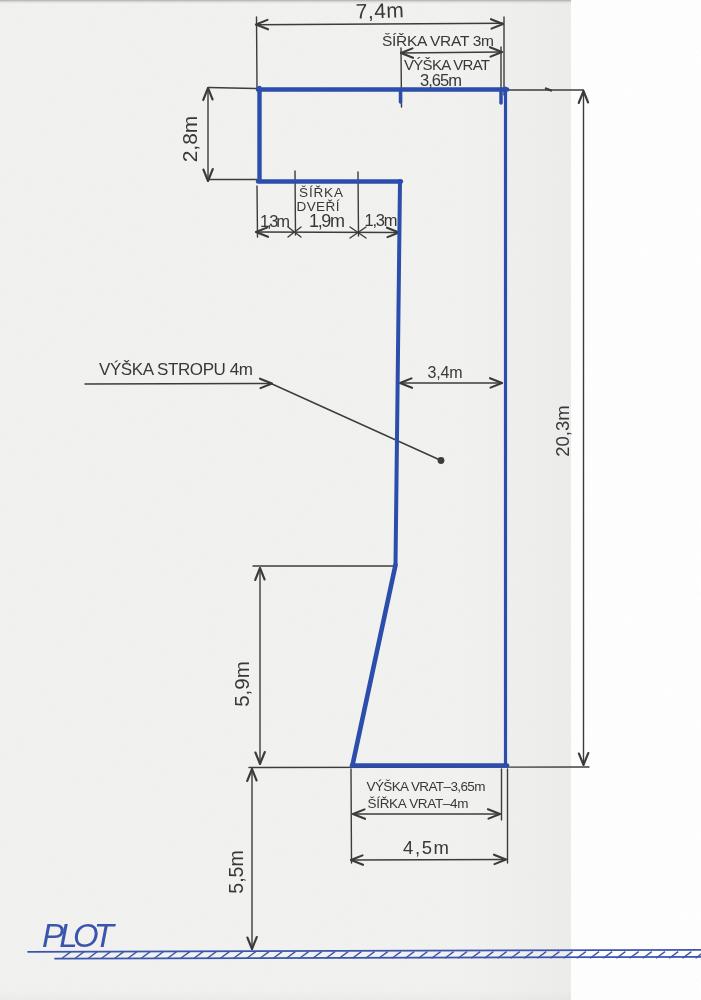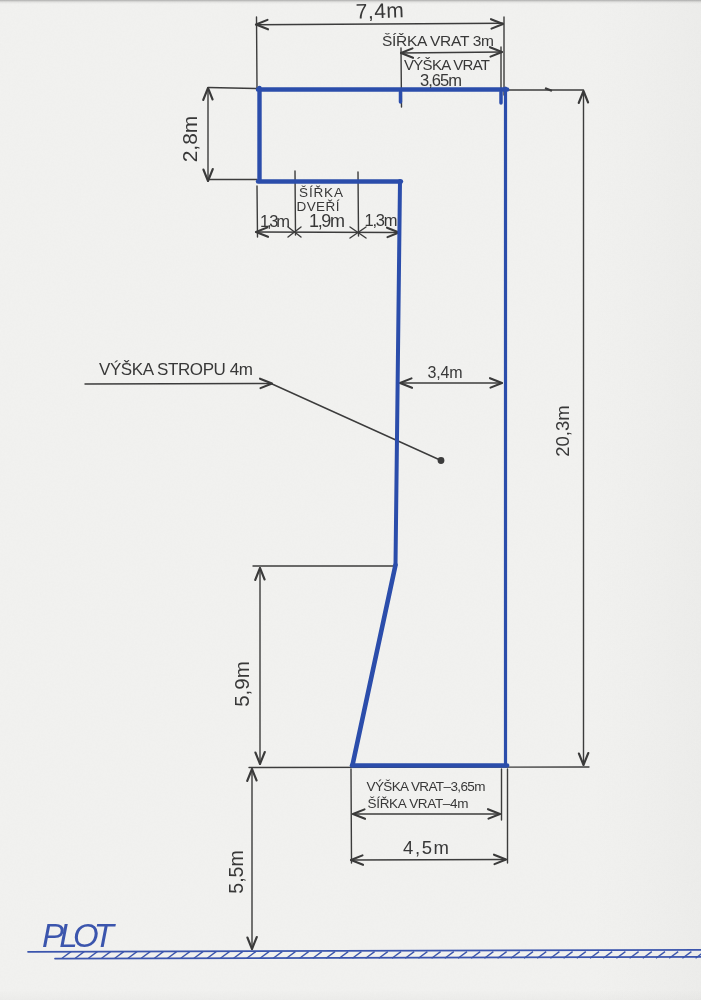--- a/index.html
+++ b/index.html
@@ -1,18 +1,18 @@
 <!DOCTYPE html>
 <html><head>
 <meta charset="utf-8">
 <style>
   html,body{margin:0;padding:0;}
   body{width:701px;height:1000px;overflow:hidden;
        font-family:"Liberation Sans", sans-serif;}
-  #paper{position:relative;width:701px;height:1000px;
+  #paper{position:relative;width:571px;height:1000px;
        background:
          linear-gradient(180deg, rgba(90,90,90,0.45) 0px, rgba(120,120,120,0.12) 2px, rgba(120,120,120,0) 4px),
          linear-gradient(270deg, rgba(100,100,100,0.035) 0px, rgba(100,100,100,0.015) 55px, rgba(100,100,100,0) 110px),
          linear-gradient(0deg, rgba(100,100,100,0.04) 0px, rgba(100,100,100,0) 10px),
          #f2f2f0;}
   svg text{fill:#383838;}
 </style>
 </head>
 <body>
 <div id="paper">

